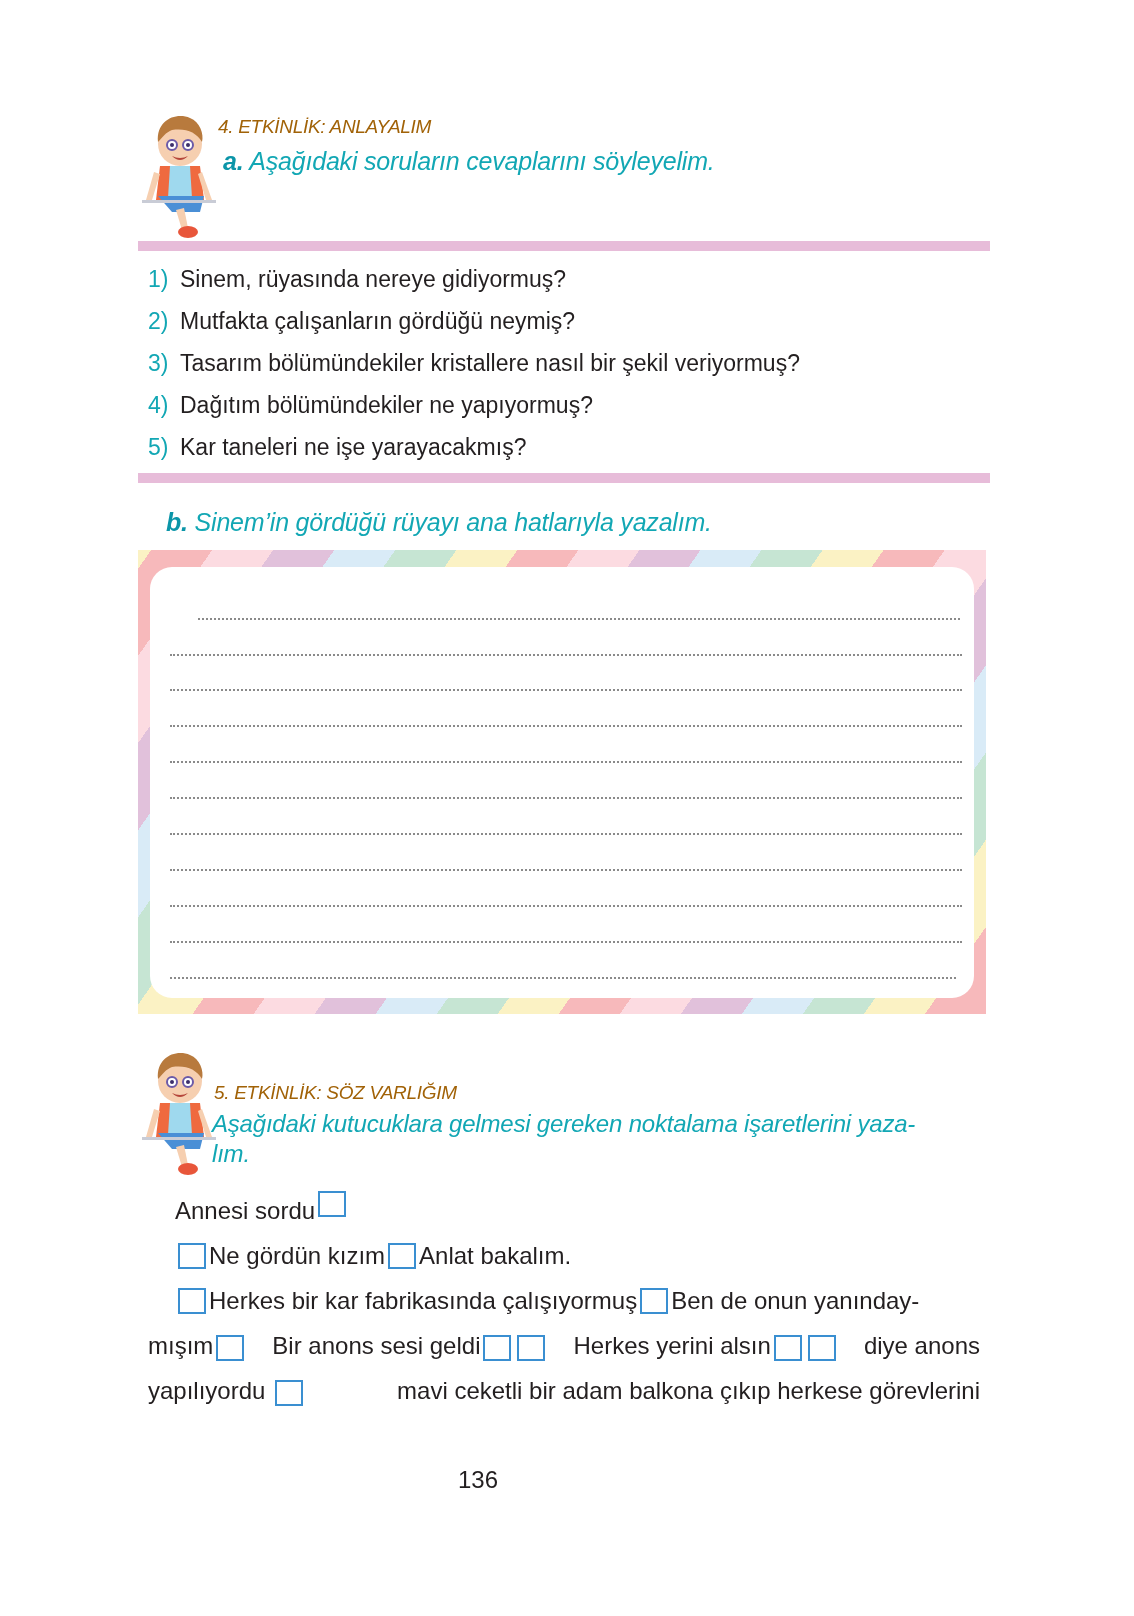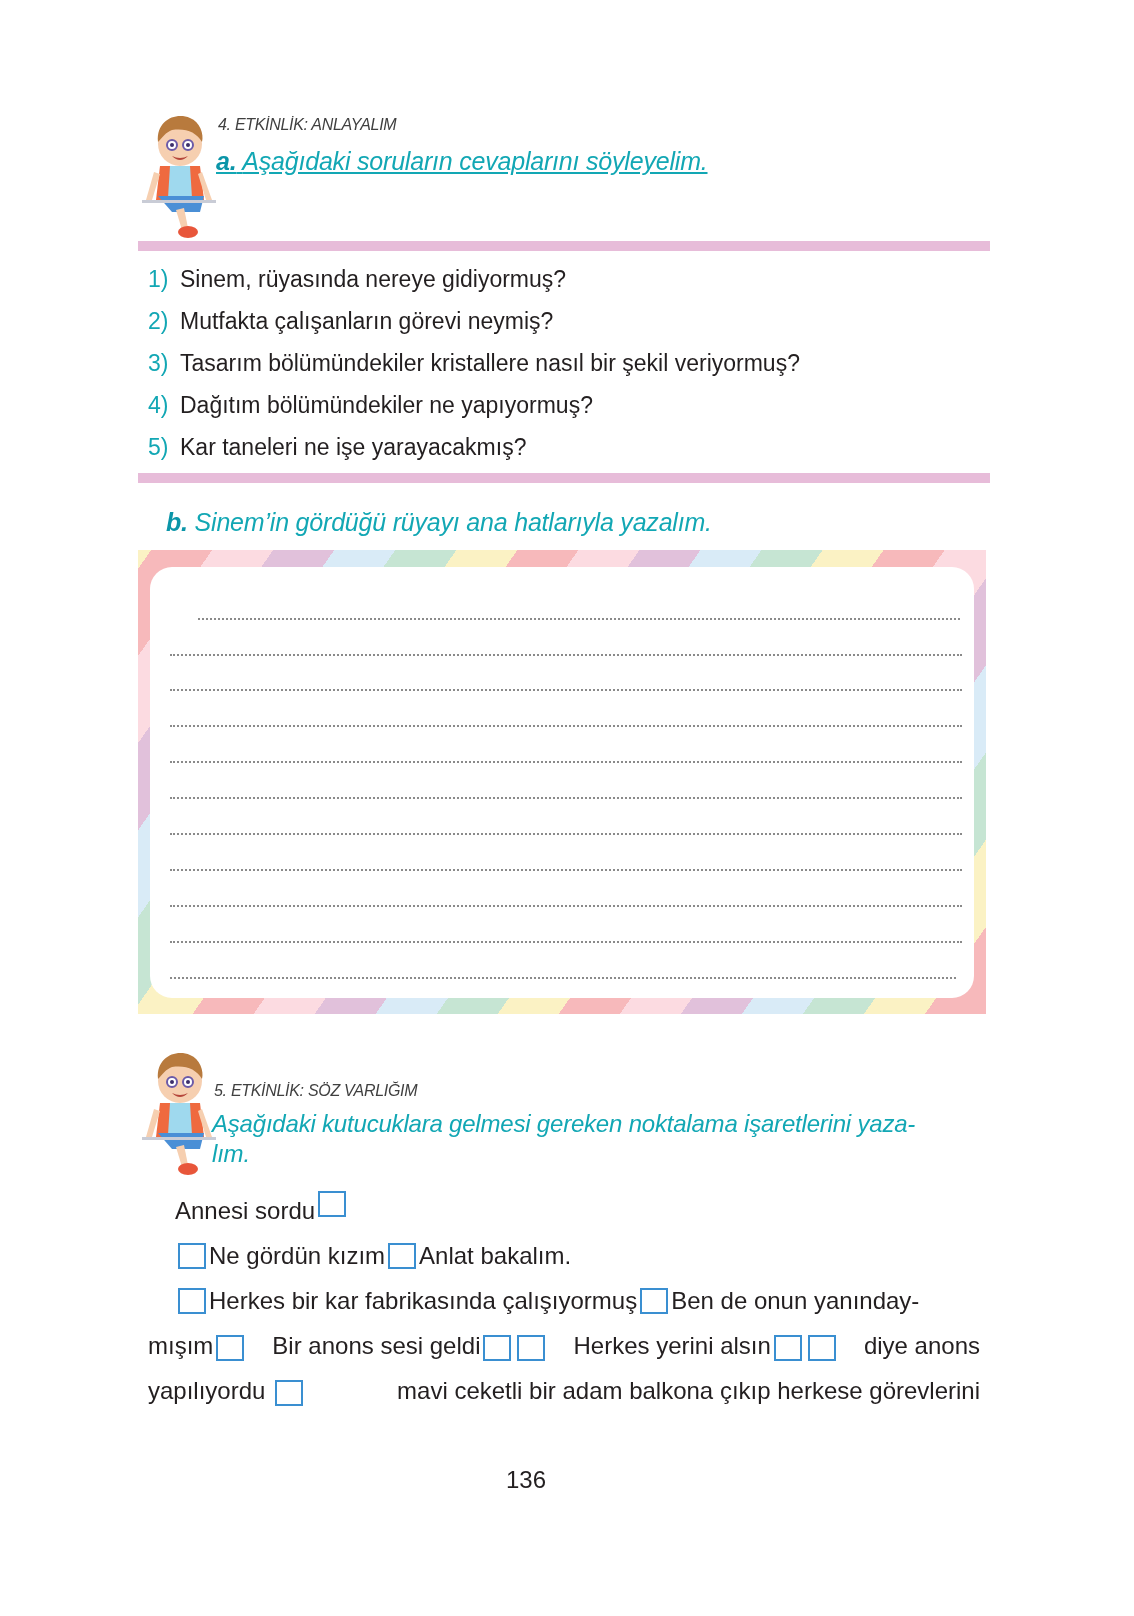--- a/index.html
+++ b/index.html
@@ -2,21 +2,21 @@
 <html><head>
 <meta charset="utf-8">
 <style>
   html, body { margin: 0; padding: 0; background: #ffffff; }
   body { width: 1134px; height: 1616px; position: relative; overflow: hidden;
          font-family: "DejaVu Sans", "Liberation Sans", sans-serif; color: #231f20; }
 
   
   .kid { position: absolute; width: 80px; height: 135px; }
 
-  .etk-title { position: absolute; color: #404040; font-style: italic; font-size: 16px;
+  .etk-title { position: absolute; color: #a16207; font-style: italic; font-size: 19px;
                letter-spacing: -0.3px; font-family: "Liberation Sans", sans-serif; }
   .teal-sub { position: absolute; color: #12a7b4; font-style: italic; font-size: 25px;
               font-family: "Liberation Sans", sans-serif; letter-spacing: -0.2px; }
   .teal-sub b { font-weight: bold; color: #0b95a8; }
 
   .pink-bar { position: absolute; left: 138px; width: 852px; height: 10px; background: #e7bcd9; }
 
   .q-list { position: absolute; left: 148px; top: 258px; width: 840px; }
   .q-row { height: 42px; display: flex; align-items: center; font-size: 23px;
            font-family: "Liberation Sans", sans-serif; }
@@ -35,21 +35,21 @@
   
   .ex-text { position: absolute; left: 148px; top: 1188px; width: 832px; font-size: 24px;
              line-height: 45px; font-family: "Liberation Sans", sans-serif; color: #231f20; text-align: right; }
   .ex-line { height: 45px; white-space: nowrap; display: flex; align-items: center; }
   .ex-line.justify { justify-content: space-between; }
   .box { display: inline-block; width: 28px; height: 26px; border: 2px solid #3a8fd1;
          box-sizing: border-box; vertical-align: middle; margin: 0 3px; background: #fff; }
   .indent { display: inline-block; width: 27px; }
 
   .page-num { position: absolute; left: 0; width: 956px; top: 1466px; text-align: center;
-              font-size: 24px; font-family: "Liberation Sans", sans-serif; color: #231f20; margin-left: 48px; }
+              font-size: 24px; font-family: "Liberation Sans", sans-serif; color: #231f20; }
 </style>
 </head>
 <body>
 
 <svg class="kid" style="left:138px; top:108px;" viewBox="0 0 80 135">
   <ellipse cx="42" cy="36" rx="22" ry="22" fill="#f6cfb0"></ellipse>
   <path d="M20 34 C18 12 38 4 52 10 C62 14 66 26 64 34 C58 24 48 20 34 22 C28 24 24 30 20 34 Z" fill="#b87a3d"></path>
   <circle cx="34" cy="37" r="5" fill="#fff" stroke="#6b5aa8" stroke-width="2"></circle>
   <circle cx="50" cy="37" r="5" fill="#fff" stroke="#6b5aa8" stroke-width="2"></circle>
   <circle cx="34" cy="37" r="2" fill="#3b2f6b"></circle>
@@ -59,35 +59,35 @@
   <path d="M32 58 L52 58 L54 90 L30 90 Z" fill="#9fd9ee"></path>
   <path d="M20 88 L66 88 L62 104 L34 104 Z" fill="#4a8fd6"></path>
   <path d="M16 64 L8 92 L14 92 L22 66 Z" fill="#f6cfb0"></path>
   <path d="M64 64 L74 92 L68 92 L60 66 Z" fill="#f6cfb0"></path>
   <rect x="4" y="92" width="74" height="3" fill="#c9ccd6"></rect>
   <path d="M38 102 L44 122 L50 120 L46 100 Z" fill="#f6cfb0"></path>
   <ellipse cx="50" cy="124" rx="10" ry="6" fill="#e8563a"></ellipse>
 </svg>
 
 <div class="etk-title" style="left:218px; top:116px;">4. ETKİNLİK: ANLAYALIM</div>
-<div class="teal-sub" style="left:216px; top:147px;text-decoration:underline;">
+<div class="teal-sub" style="left:223px; top:147px;">
   <b>a.</b>
   <span>Aşağıdaki soruların cevaplarını söyleyelim.</span>
 </div>
 
 <div class="pink-bar" style="top:241px;"></div>
 
 <div class="q-list">
   <div class="q-row">
     <span class="q-num">1)</span>
     <span class="q-text">Sinem, rüyasında nereye gidiyormuş?</span>
   </div>
   <div class="q-row">
     <span class="q-num">2)</span>
-    <span class="q-text">Mutfakta çalışanların görevi neymiş?</span>
+    <span class="q-text">Mutfakta çalışanların gördüğü neymiş?</span>
   </div>
   <div class="q-row">
     <span class="q-num">3)</span>
     <span class="q-text">Tasarım bölümündekiler kristallere nasıl bir şekil veriyormuş?</span>
   </div>
   <div class="q-row">
     <span class="q-num">4)</span>
     <span class="q-text">Dağıtım bölümündekiler ne yapıyormuş?</span>
   </div>
   <div class="q-row">

